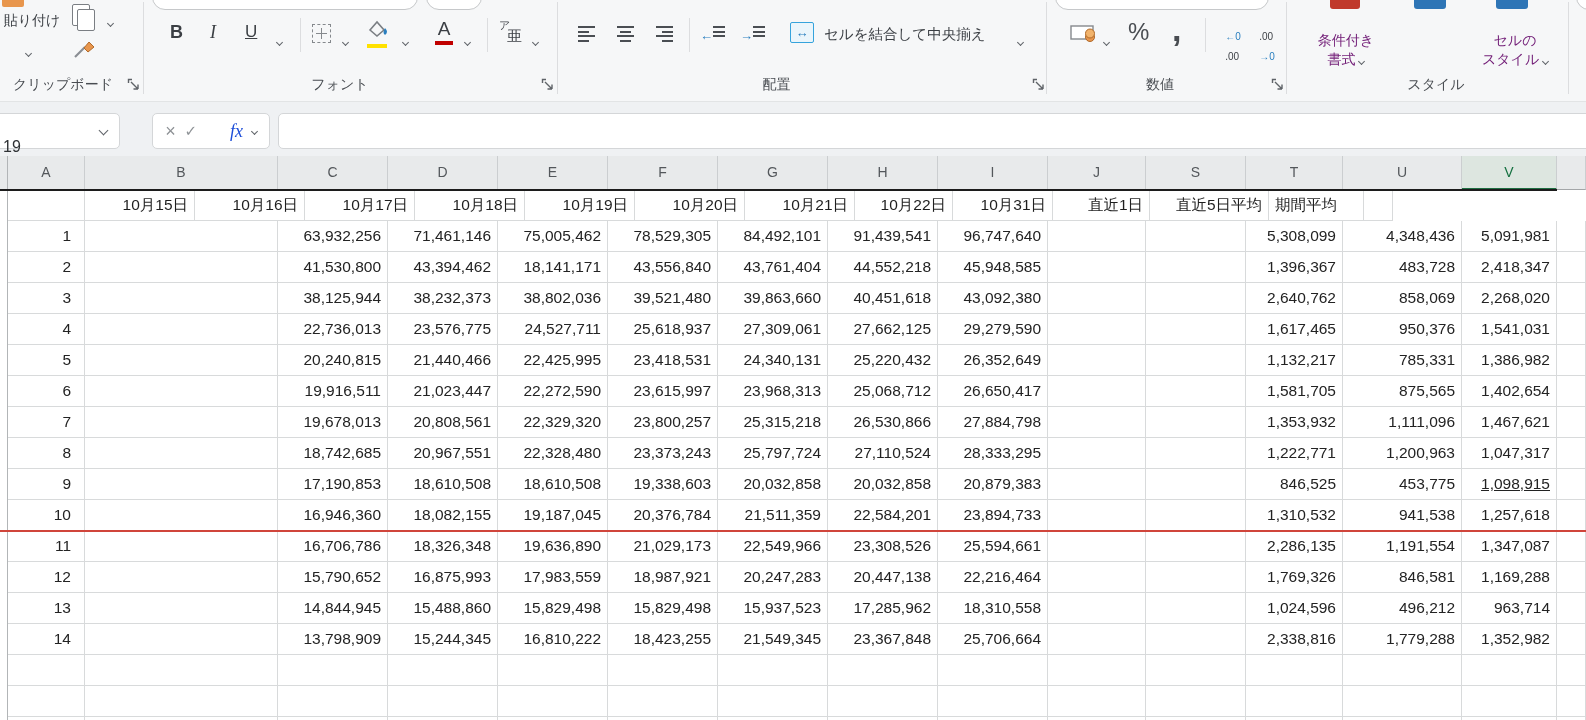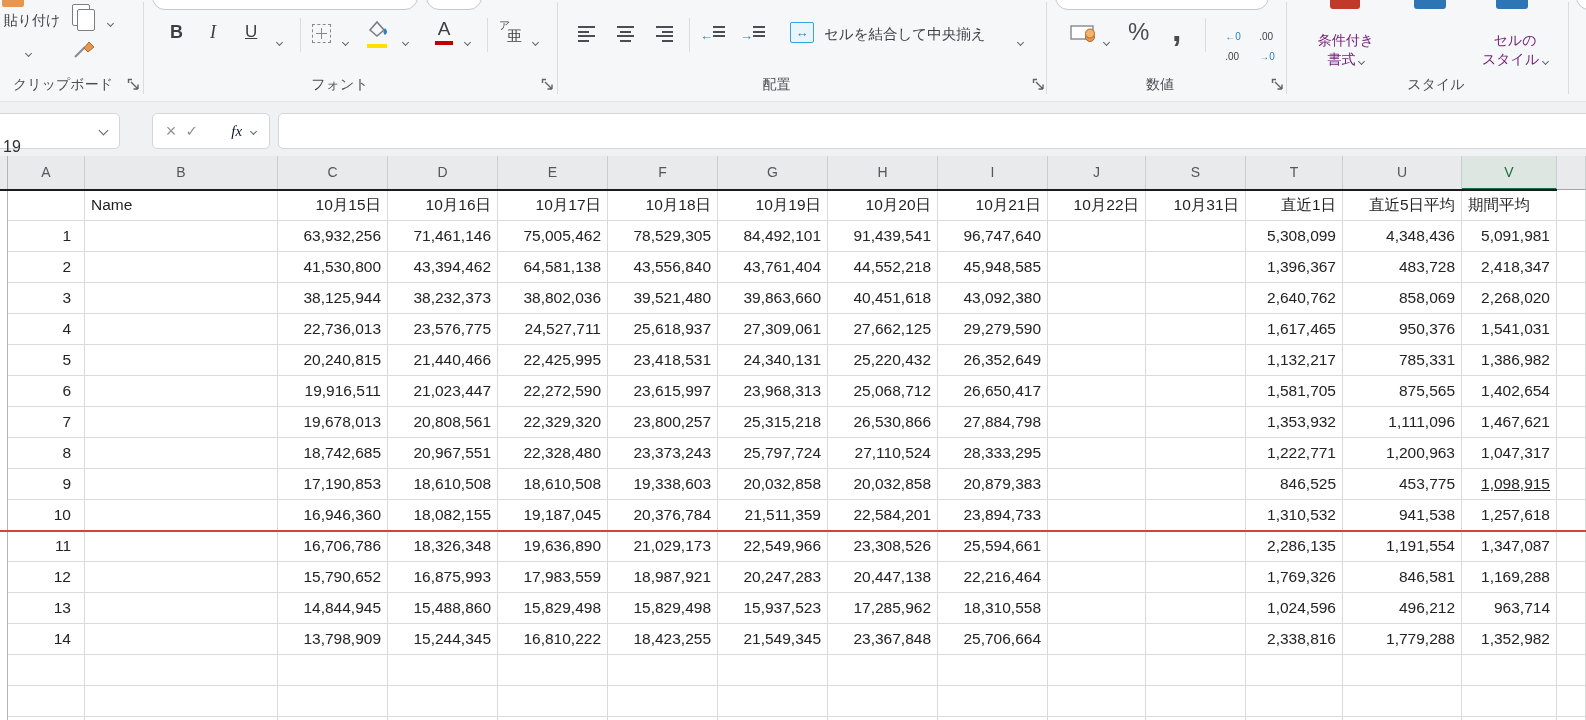--- a/index.html
+++ b/index.html
@@ -44,21 +44,21 @@
   .fbox { position:absolute; top:11px; height:36px; background:#fff;
     border:1px solid #d4d6d8; border-radius:5px; }
   #namebox { left:-34px; width:154px; }
   #namebox .val { position:absolute; left:36px; top:24px; font-size:16px; color:#2f3235; }
   #namebox .chev { position:absolute; right:12px; top:13px; }
   .dots { position:absolute; left:137px; top:121px; }
   .dots i { display:block; width:3px; height:3px; border-radius:50%; background:#85898d; margin-bottom:3px; }
   #fxgroup { left:152px; width:118px; display:flex; align-items:center; justify-content:space-around; padding:0 8px; }
   .fx-x { font-size:18px; color:#8e9296; }
   .fx-ok { font-size:15px; color:#8e9296; }
-  .fx-fx { font-style:italic; font-family:"Liberation Serif","DejaVu Serif",serif; font-size:15px; color:#0f172a;margin-left:24px; }
+  .fx-fx { font-style:italic; font-family:"Liberation Serif","DejaVu Serif",serif; font-size:18px; color:#1d4ed8;margin-left:24px; }
   #finput { left:278px; width:1330px; border-radius:5px 0 0 5px; }
 
   
   #sheet { position:absolute; left:0; top:156px; width:1586px; height:564px; background:#fff; }
   #colheads { display:flex; height:34px; background:#e8eaeb; }
   .colh { height:34px; line-height:32px; text-align:center; font-size:14px; color:#53575b;
     border-right:1px solid #cbced0; border-bottom:1px solid #a3a6a8; }
   .colh.sel { background:#dde6e0; color:#13703f; border-bottom:2px solid #1e6f43; }
   .rowsliver { height:34px; background:#e8eaeb; border-right:1px solid #b2b5b7; border-bottom:1px solid #a3a6a8; }
 
@@ -267,21 +267,20 @@
       <div class="colh" style="width: 100px;">S</div>
       <div class="colh" style="width: 97px;">T</div>
       <div class="colh" style="width: 119px;">U</div>
       <div class="colh sel" style="width: 95px;">V</div>
       <div class="colh" style="width: 29px;"></div>
     </div>
   <div id="rows">
       <div class="grow">
         <div class="sliver-cell" style="width: 8px;"></div>
         <div class="cell rowid" style="width: 77px;"></div>
-        <div class="cell left hdr" style="width: 193px;">Name</div>
         <div class="cell hdr num" style="width: 110px;">10月15日</div>
         <div class="cell hdr num" style="width: 110px;">10月16日</div>
         <div class="cell hdr num" style="width: 110px;">10月17日</div>
         <div class="cell hdr num" style="width: 110px;">10月18日</div>
         <div class="cell hdr num" style="width: 110px;">10月19日</div>
         <div class="cell hdr num" style="width: 110px;">10月20日</div>
         <div class="cell hdr num" style="width: 110px;">10月21日</div>
         <div class="cell hdr num" style="width: 98px;">10月22日</div>
         <div class="cell hdr num" style="width: 100px;">10月31日</div>
         <div class="cell hdr num" style="width: 97px;">直近1日</div>
@@ -306,21 +305,21 @@
         <div class="cell num" style="width: 119px;">4,348,436</div>
         <div class="cell num" style="width: 95px;">5,091,981</div>
         <div class="cell" style="width: 29px;"></div>
       </div>
       <div class="grow">
         <div class="sliver-cell" style="width: 8px;"></div>
         <div class="cell rowid" style="width: 77px;">2</div>
         <div class="cell left" style="width: 193px;"></div>
         <div class="cell num" style="width: 110px;">41,530,800</div>
         <div class="cell num" style="width: 110px;">43,394,462</div>
-        <div class="cell num" style="width: 110px;">64,581,138</div>
+        <div class="cell num" style="width: 110px;">18,141,171</div>
         <div class="cell num" style="width: 110px;">43,556,840</div>
         <div class="cell num" style="width: 110px;">43,761,404</div>
         <div class="cell num" style="width: 110px;">44,552,218</div>
         <div class="cell num" style="width: 110px;">45,948,585</div>
         <div class="cell num" style="width: 98px;"></div>
         <div class="cell num" style="width: 100px;"></div>
         <div class="cell num" style="width: 97px;">1,396,367</div>
         <div class="cell num" style="width: 119px;">483,728</div>
         <div class="cell num" style="width: 95px;">2,418,347</div>
         <div class="cell" style="width: 29px;"></div>

